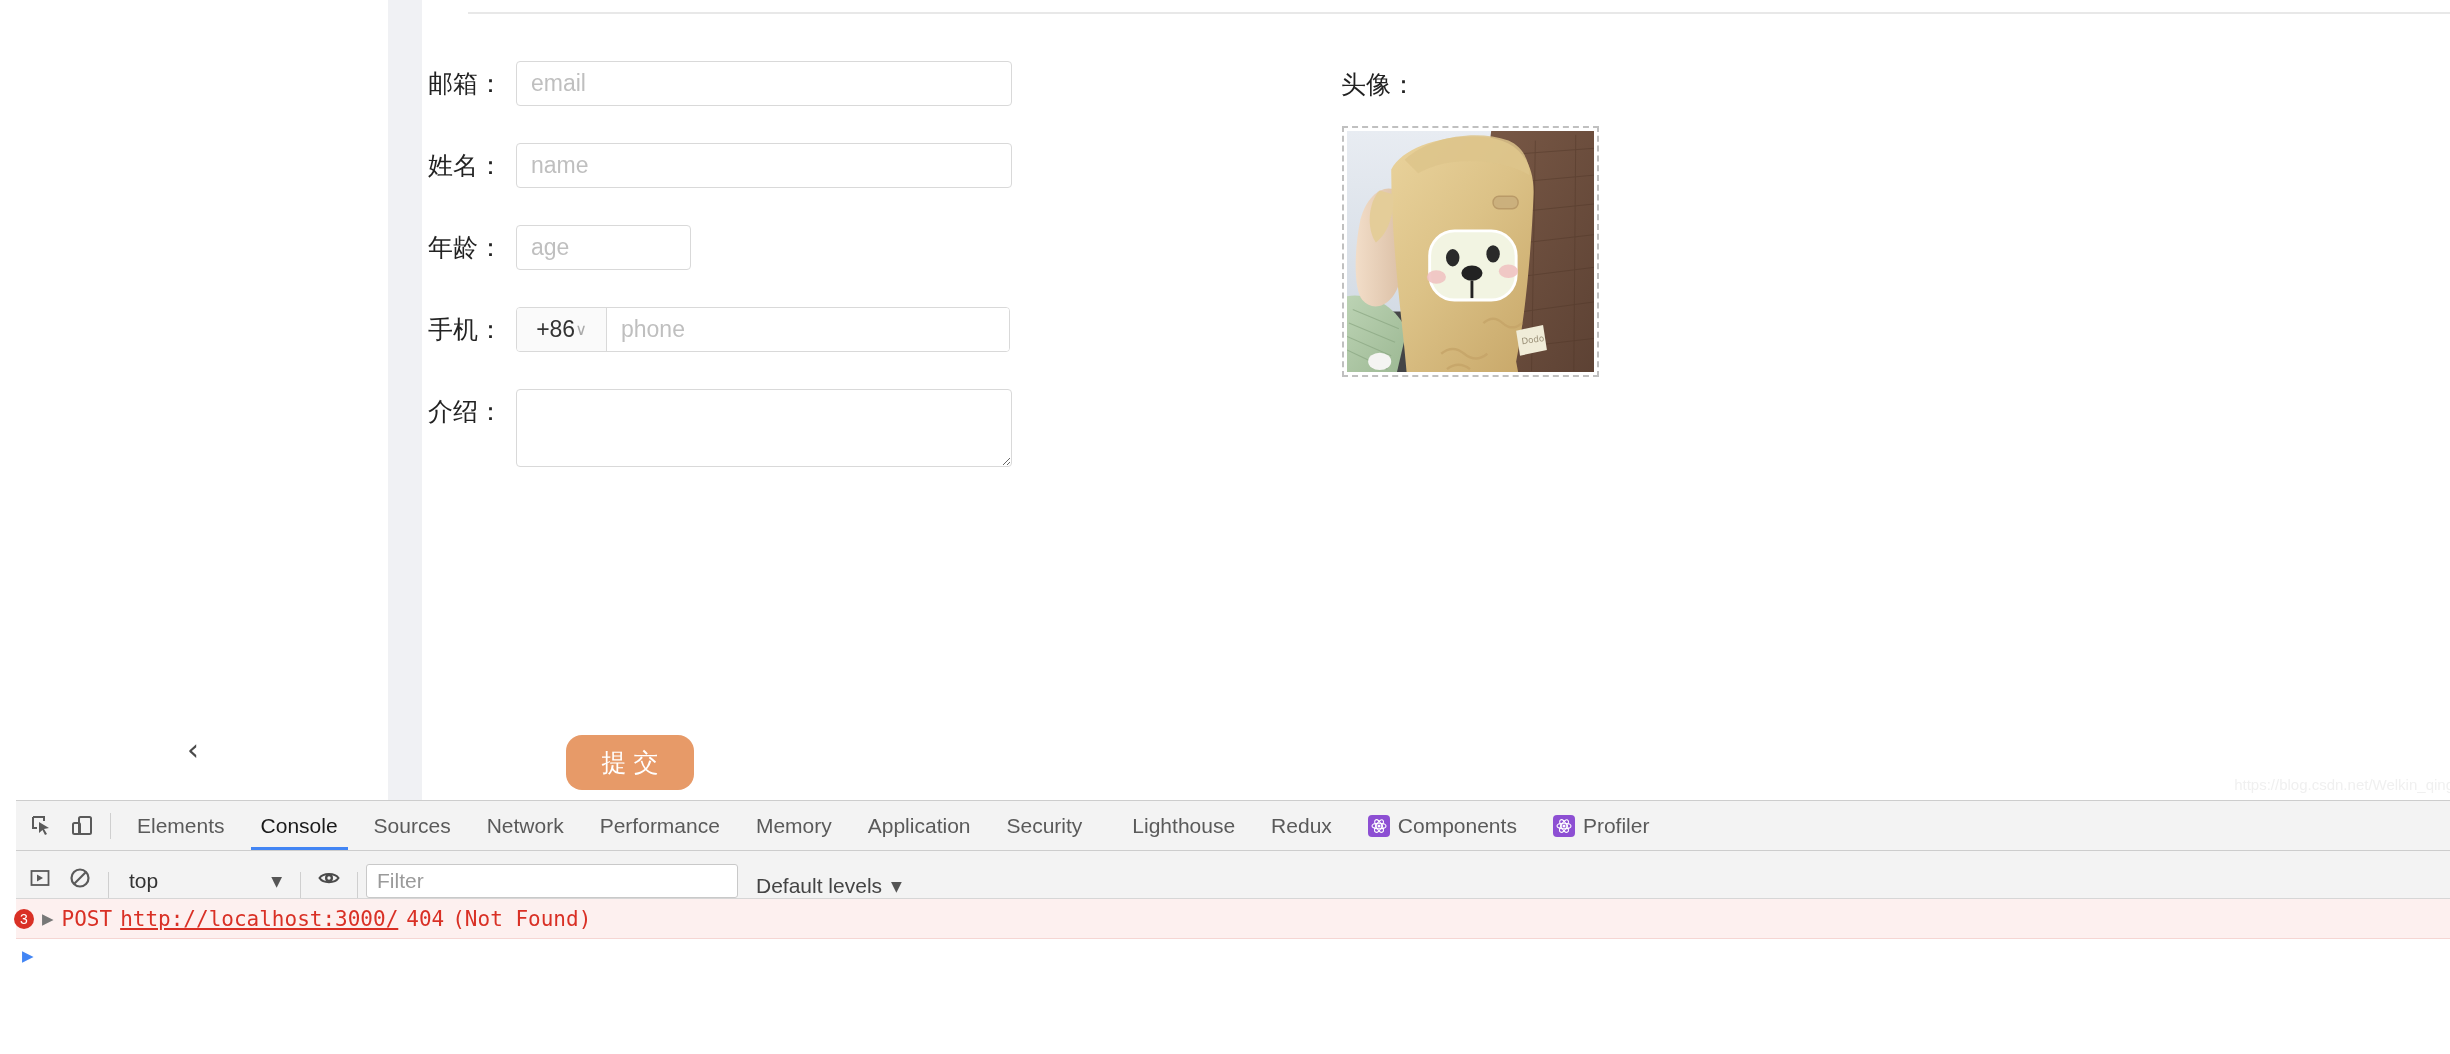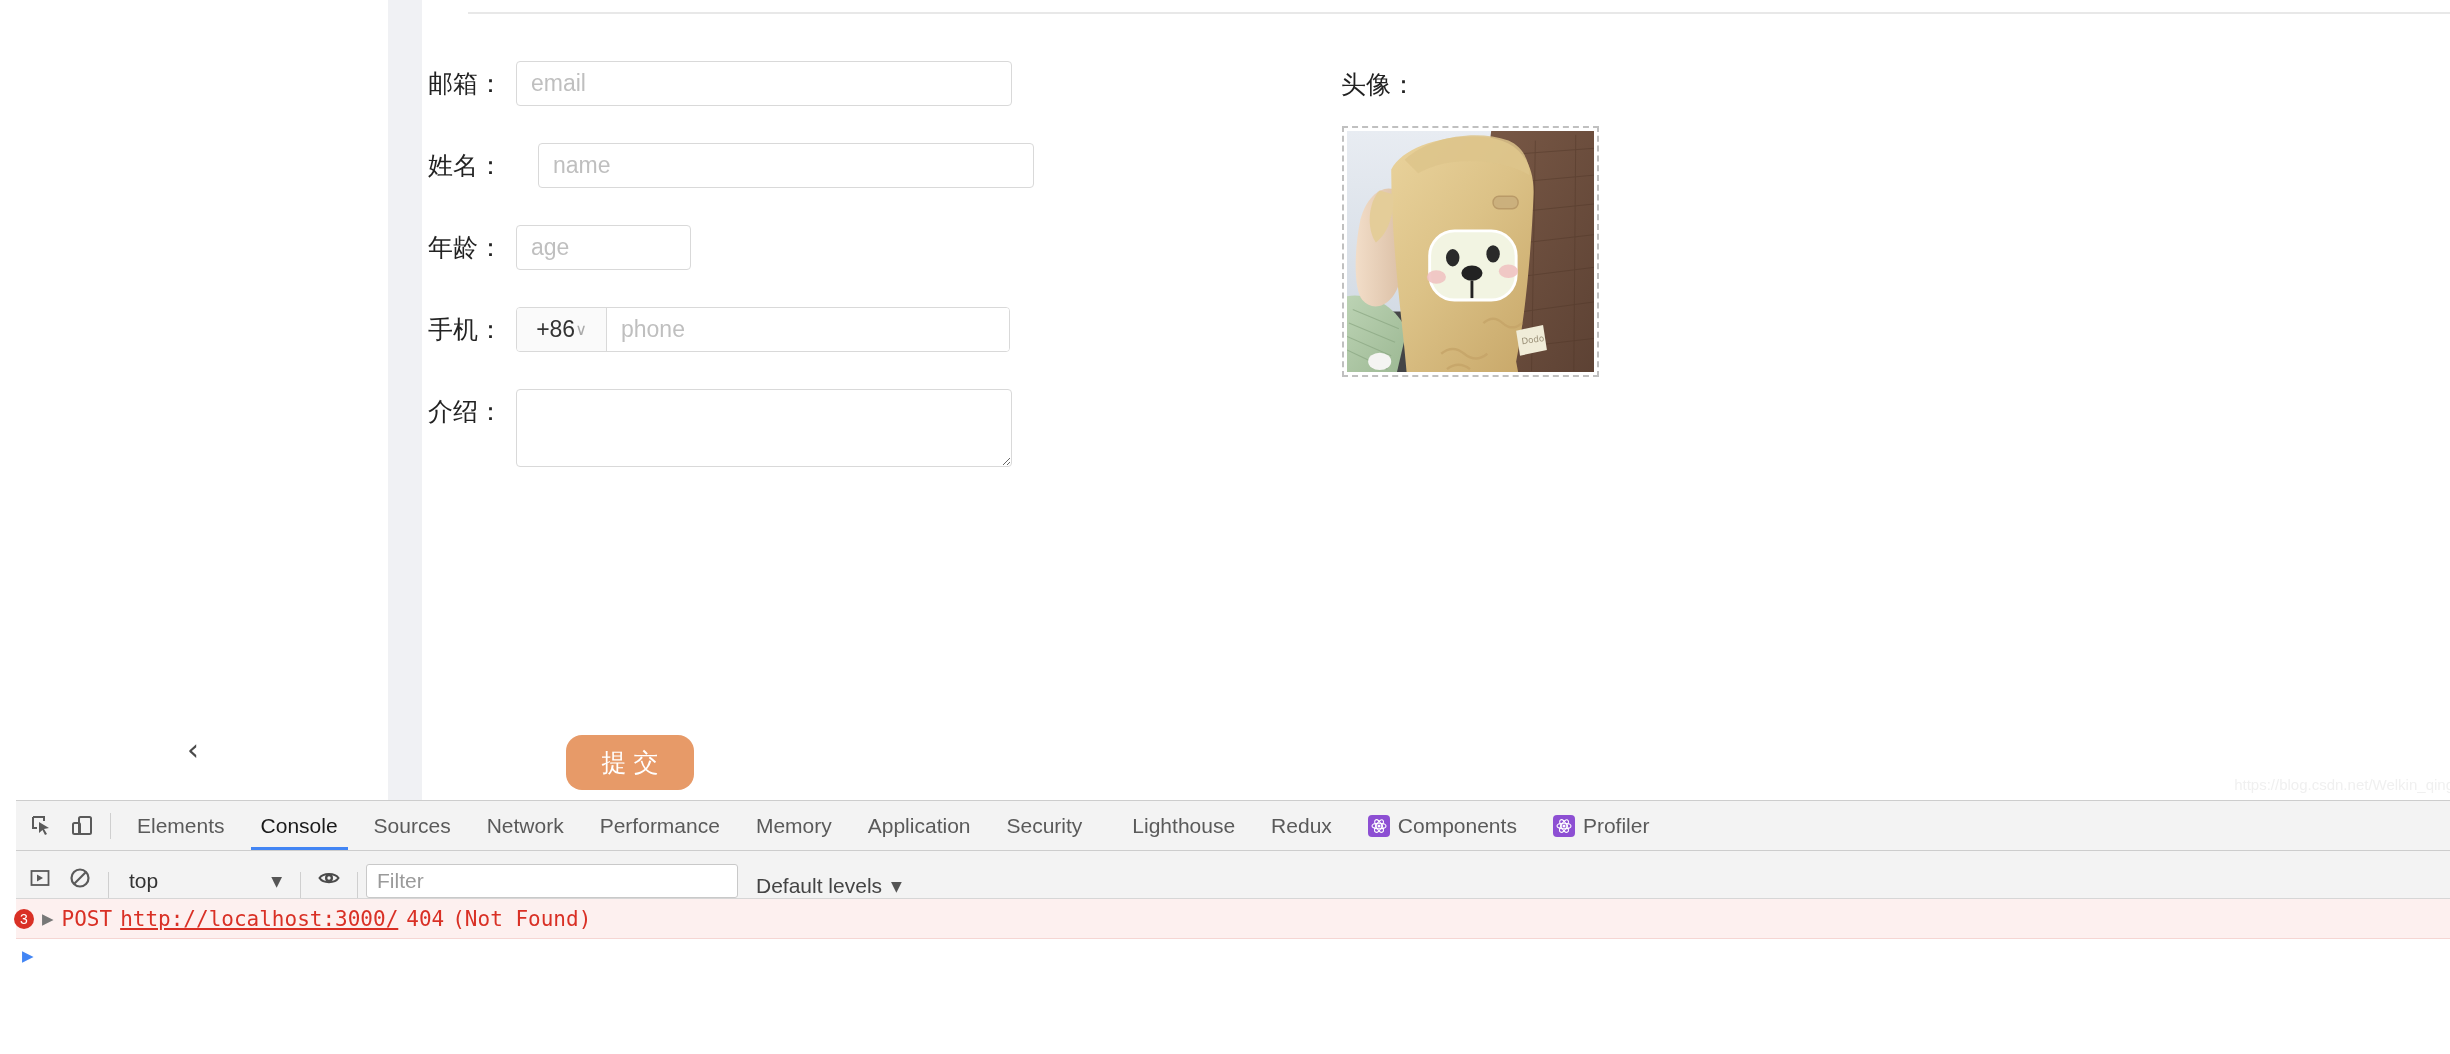--- a/index.html
+++ b/index.html
@@ -73,21 +73,21 @@
     background: #fff;
     font-size: 23px;
     color: #14532d;
     padding: 0 14px;
     outline: none;
     font-family: "Liberation Sans", sans-serif;
   }
   .txt-input::placeholder { color: #bfbfbf; }
 
   #row-email  { left: 395px; top: 61px; }
-  #row-name   { left: 395px; top: 143px; gap: 22px; }
+  #row-name   { left: 395px; top: 143px; }
   #row-age    { left: 395px; top: 225px; }
   #row-phone  { left: 395px; top: 307px; }
   #row-intro  { left: 395px; top: 389px; }
 
   #input-email { width: 496px; }
   #input-name  { width: 496px; }
   #input-age   { width: 175px; }
 
   
   .phone-group {

